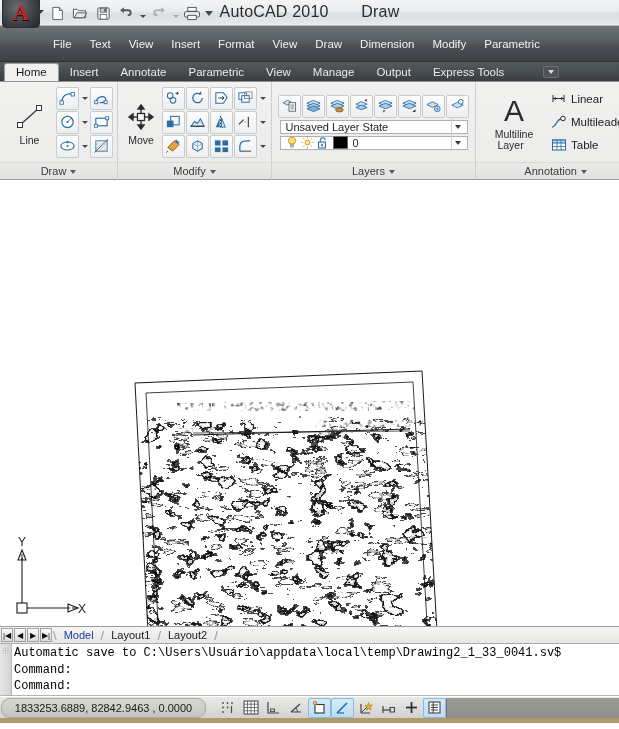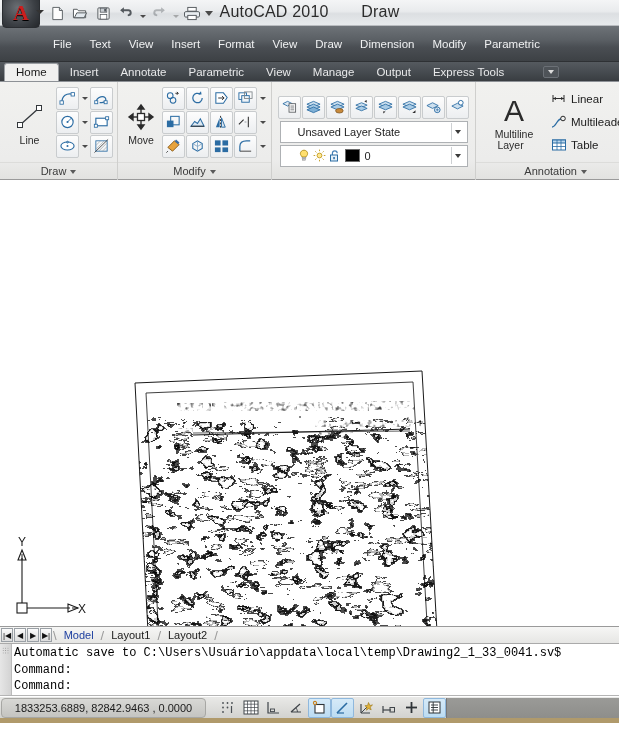--- a/index.html
+++ b/index.html
@@ -106,22 +106,22 @@
 
   .grid3 { display:grid; grid-template-columns:repeat(var(--cols),1fr); gap:1px; }
   .sbtn {
     width:23px;height:23px;border:1px solid #c9ccce;background:linear-gradient(to bottom,#fdfdfd,#eceef0);
     display:flex;align-items:center;justify-content:center;border-radius:2px;cursor:default;
   }
   .caretcell { width:9px;height:23px;display:flex;align-items:center;justify-content:center;}
   .caretcell i { width:0;height:0;border-left:3px solid transparent;border-right:3px solid transparent;border-top:3.5px solid #4a4a4a;}
 
   .combo {
-    height:22px; border:1px solid #aeb1b4; background:#fff;
-    display:flex; align-items:center; padding:0 2px 0 17px; font-size:11px; color:#1d1d1d;
+    height:14px; border:1px solid #aeb1b4; background:#fff;
+    display:flex; align-items:center; padding:0 2px 0 5px; font-size:11px; color:#1d1d1d;
   }
   .combo .txt { flex:1; white-space:nowrap; overflow:hidden;}
   .combo .cb-caret { width:14px;height:17px;display:flex;align-items:center;justify-content:center;border-left:1px solid #cdd0d3;}
   .combo .cb-caret i { width:0;height:0;border-left:3.5px solid transparent;border-right:3.5px solid transparent;border-top:4px solid #3a3a3a;}
 
   .rowbtn { display:flex;align-items:center;gap:3px;height:22px;padding:0 3px;cursor:default;border:1px solid transparent;border-radius:2px;}
   .rowbtn .rlbl { font-size:11.5px;color:#202020;white-space:nowrap;}
 
   
   .canvas {
@@ -152,21 +152,21 @@
   .cmdtext { flex:1; font-family:"Liberation Mono", monospace; font-size:12px; color:#000; padding:1px 2px; line-height:16.5px; white-space:nowrap; overflow:hidden;}
 
   
   .statusbar {
     height:22px; background:linear-gradient(to bottom,#e9e9e7,#d2d2cf);
     display:flex; align-items:center; border-top:1px solid #fff;
   }
   .coords {
     width:205px; height:20px; margin:1px 2px 1px 1px;
     background:linear-gradient(to bottom,#d8d8d5,#c4c4c1);
-    border:1px solid #a7a7a4; border-radius:4px;
+    border:1px solid #a7a7a4; border-radius:9px;
     display:flex;align-items:center;justify-content:center;
     font-size:11px;color:#1a1a1a;
   }
   .sgap { width:8px; }
   .stoggle {
     width:23px;height:20px;margin:0 0px;
     display:flex;align-items:center;justify-content:center;
     border:1px solid transparent;border-radius:2px; position:relative;
   }
   .stoggle.on { background:linear-gradient(to bottom,#d6eaf8,#bcdcf2); border-color:#8fb8dd;}
@@ -565,20 +565,24 @@
                 <rect x="1.5" y="6" width="7" height="6" fill="#e6f0f8" stroke="#2b6ca3" stroke-width="1"></rect>
                 <rect x="4.3" y="8" width="1.5" height="2.2" fill="#2b6ca3"></rect>
               </svg>
           </span>
           <span style="width:15px;height:13px;background:#000;border:1px solid #6a6a6a;margin-right:5px;display:inline-block"></span>
           <span class="txt">0</span>
           <span class="cb-caret">
               <i></i>
             </span>
         </div>
+      </div>
+      <div class="panel-label">
+        <span>Layers</span>
+          <span class="pc"></span>
       </div>
     </div>
 
     <div class="panel" style="flex:1">
       <div class="panel-body" style="gap:4px; padding-left:10px;">
         <div class="bigbtn" style="width:56px">
           <div class="bigicon">
             <span style="font-family:'Liberation Sans',sans-serif;font-size:30px;color:#2b2b2b;line-height:30px;">A</span>
           </div>
           <div class="lbl">

